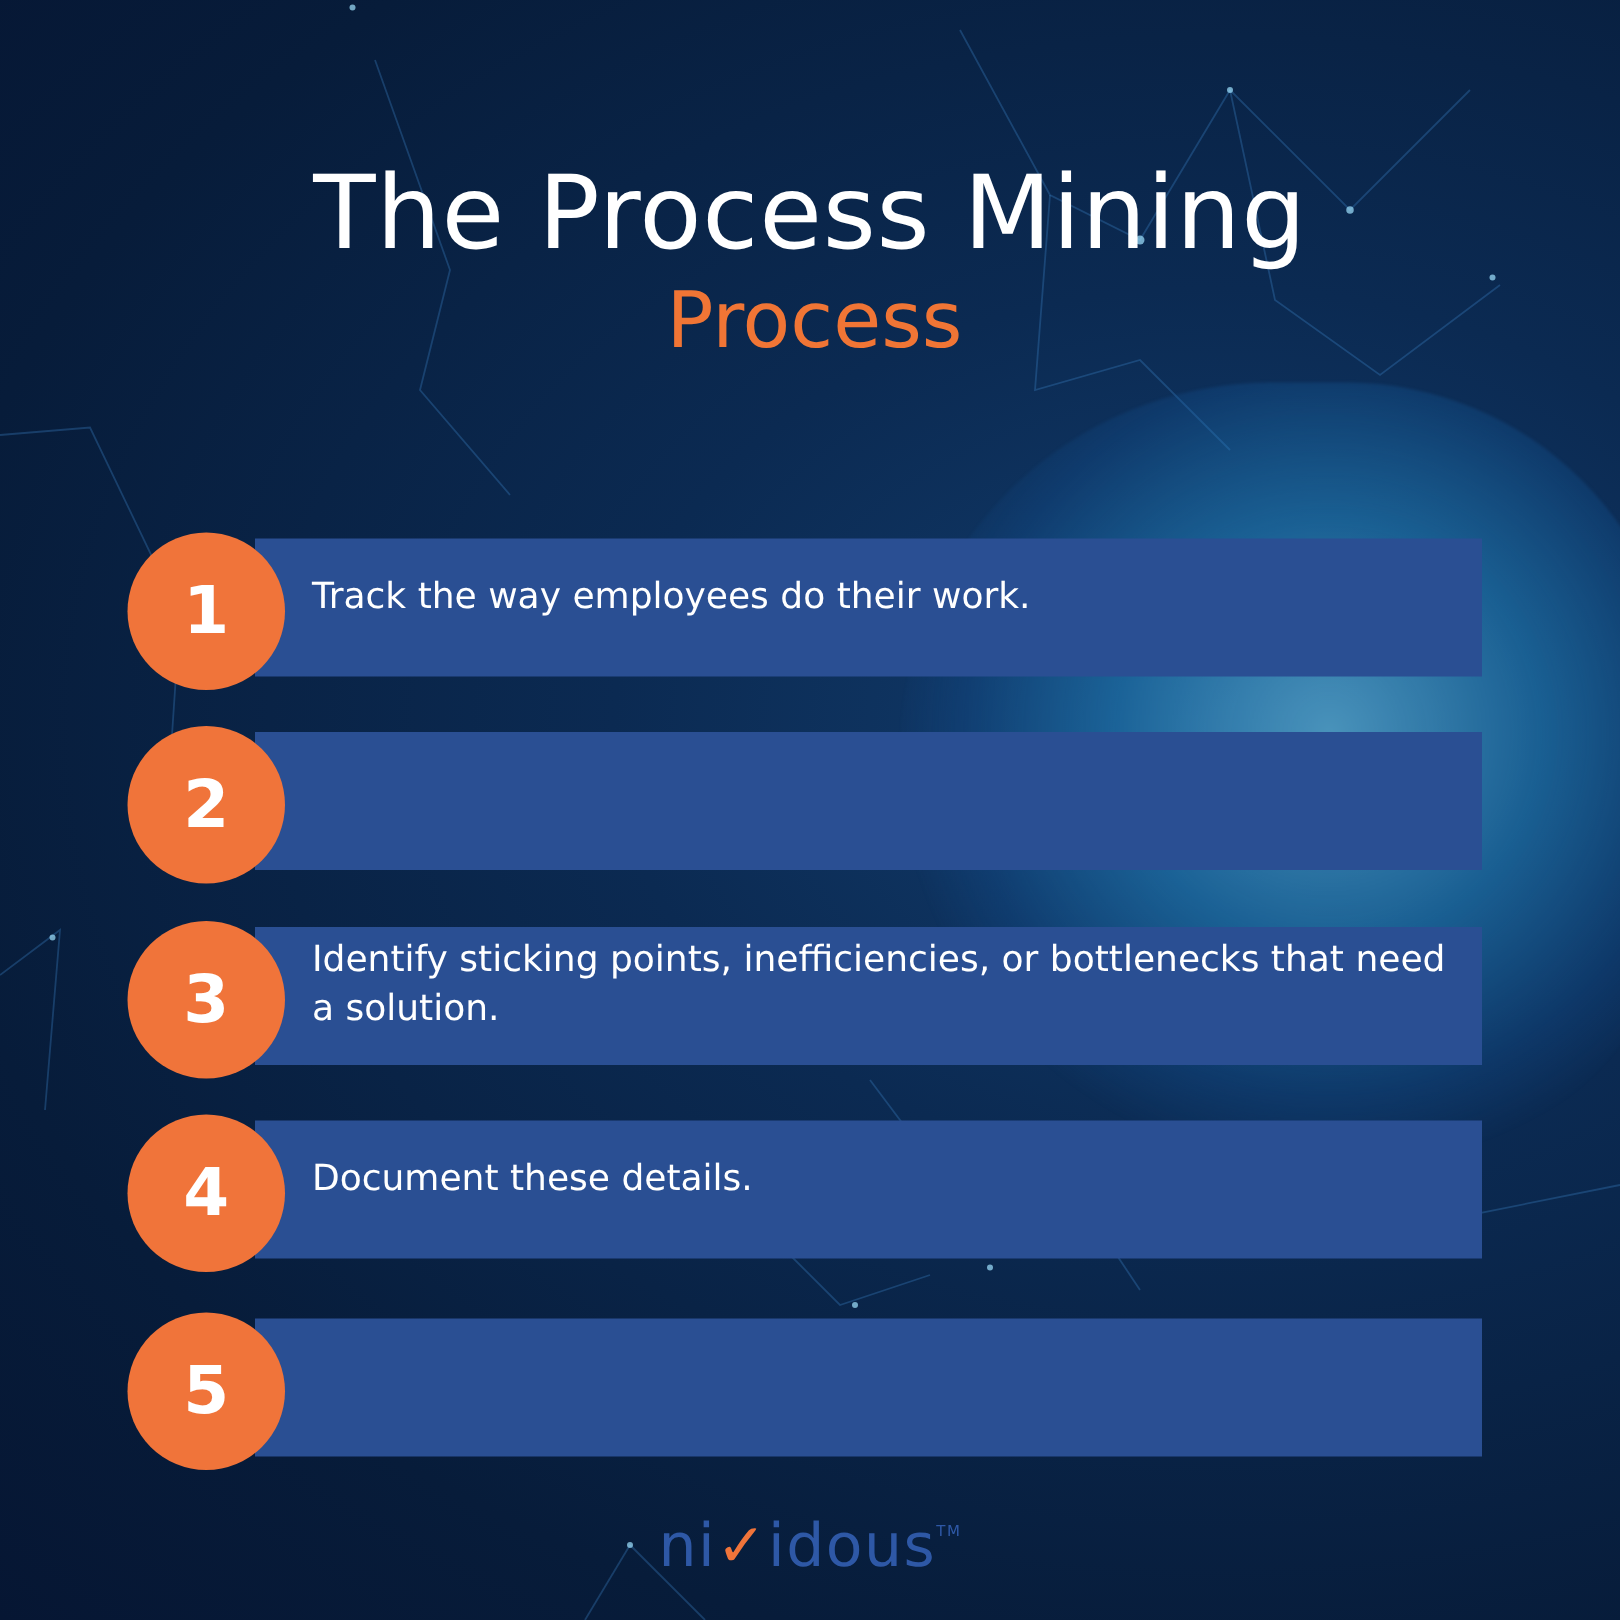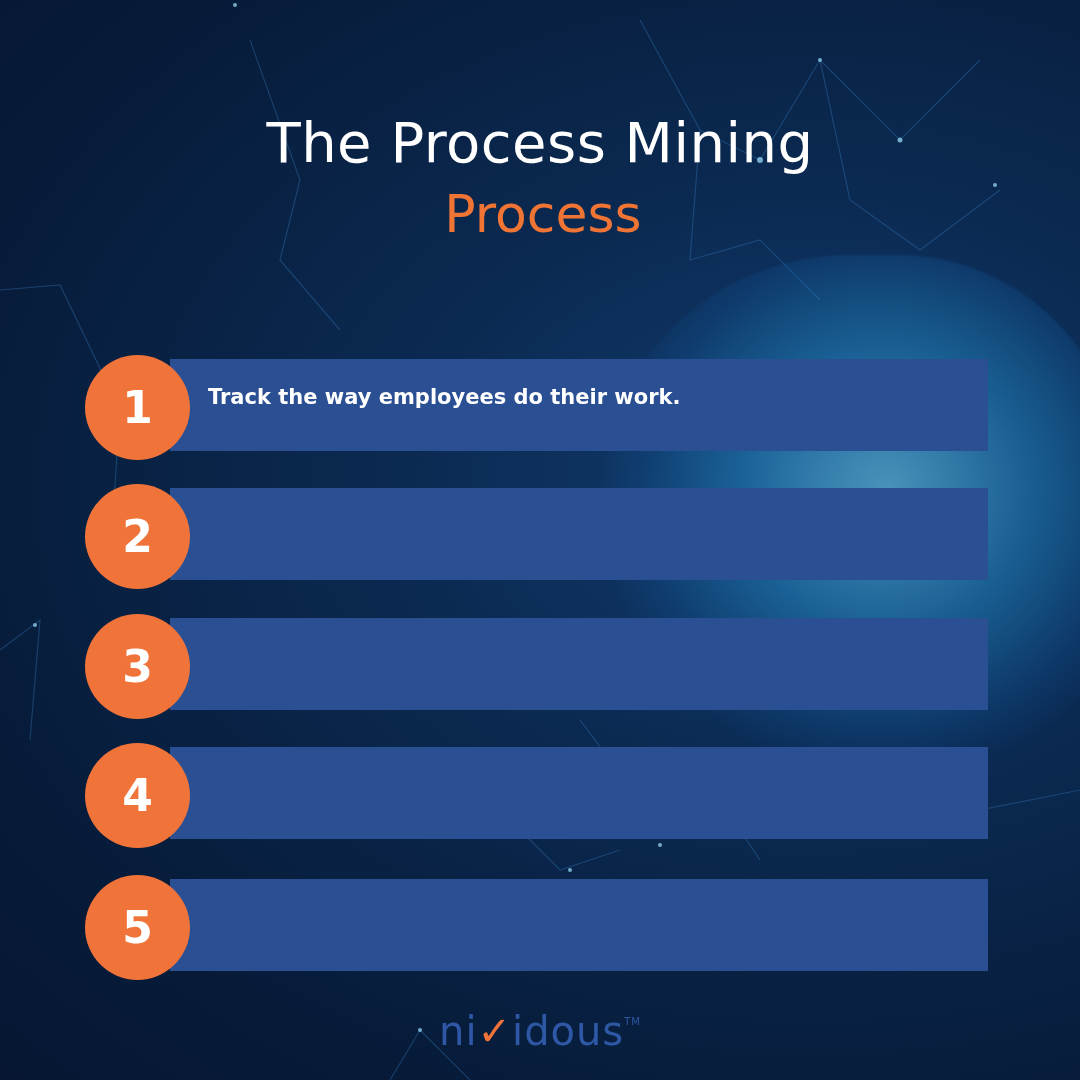--- a/index.html
+++ b/index.html
@@ -11,36 +11,36 @@
     .bg-net { position: absolute; inset: 0; pointer-events: none; }
     .brain {
       position: absolute; left: 600px; top: 255px; width: 520px; height: 520px;
       border-radius: 50% 45% 40% 55%;
       background:
         radial-gradient(circle at 55% 45%, rgba(120,220,255,0.55) 0%, rgba(40,150,210,0.45) 35%, rgba(20,90,160,0.25) 60%, rgba(10,40,90,0) 72%);
       filter: blur(1px);
     }
     .title {
       position: absolute; top: 100px; left: 0; width: 1080px; text-align: center;
-      color: #ffffff; font-size: 56px; font-weight: 500; letter-spacing: 0.5px;
+      color: #ffffff; font-size: 68px; font-weight: 500; letter-spacing: 0.5px;
       line-height: 86px;
     }
     .subtitle {
       position: absolute; top: 184px; left: 0; width: 1080px; text-align: center;
       color: #f07535; font-size: 52px; line-height: 60px; padding-left: 3px;
     }
     .step { position: absolute; left: 0; width: 1080px; height: 106px; }
     .bar {
       position: absolute; left: 170px; top: 4px; width: 818px; height: 92px;
       background: #2a4f93;
     }
     .bar-text {
       position: absolute; left: 208px; top: 4px; height: 76px; width: 770px;
       display: flex; align-items: center;
-      color: #ffffff; font-size: 21px; line-height: 33px; font-weight: 700;
+      color: #ffffff; font-size: 24px; line-height: 33px; font-weight: 400;
     }
     .circle {
       position: absolute; left: 85px; top: 0; width: 105px; height: 105px;
       border-radius: 50%; background: #f0743a;
       display: flex; align-items: center; justify-content: center;
       color: #ffffff; font-size: 44px; font-weight: 900;
     }
     .logo {
       position: absolute; top: 1008px; left: 0; width: 1080px; text-align: center;
       color: #2e58a6; font-size: 40px; letter-spacing: 1px;
@@ -88,25 +88,27 @@
   <div class="circle">1</div>
 </div>
 
 <div class="step" style="top:484px;">
   <div class="bar"></div>
   <div class="circle">2</div>
 </div>
 
 <div class="step" style="top:614px;">
   <div class="bar"></div>
+  <div class="bar-text">Identify sticking points, inefficiencies, or bottlenecks that need a solution.</div>
   <div class="circle">3</div>
 </div>
 
 <div class="step" style="top:743px;">
   <div class="bar"></div>
+  <div class="bar-text">Document these details.</div>
   <div class="circle">4</div>
 </div>
 
 <div class="step" style="top:875px;">
   <div class="bar"></div>
   <div class="circle">5</div>
 </div>
 
 <div class="logo">
   <span>ni</span><span class="check">✓</span><span>idous</span><span class="tm">TM</span>

